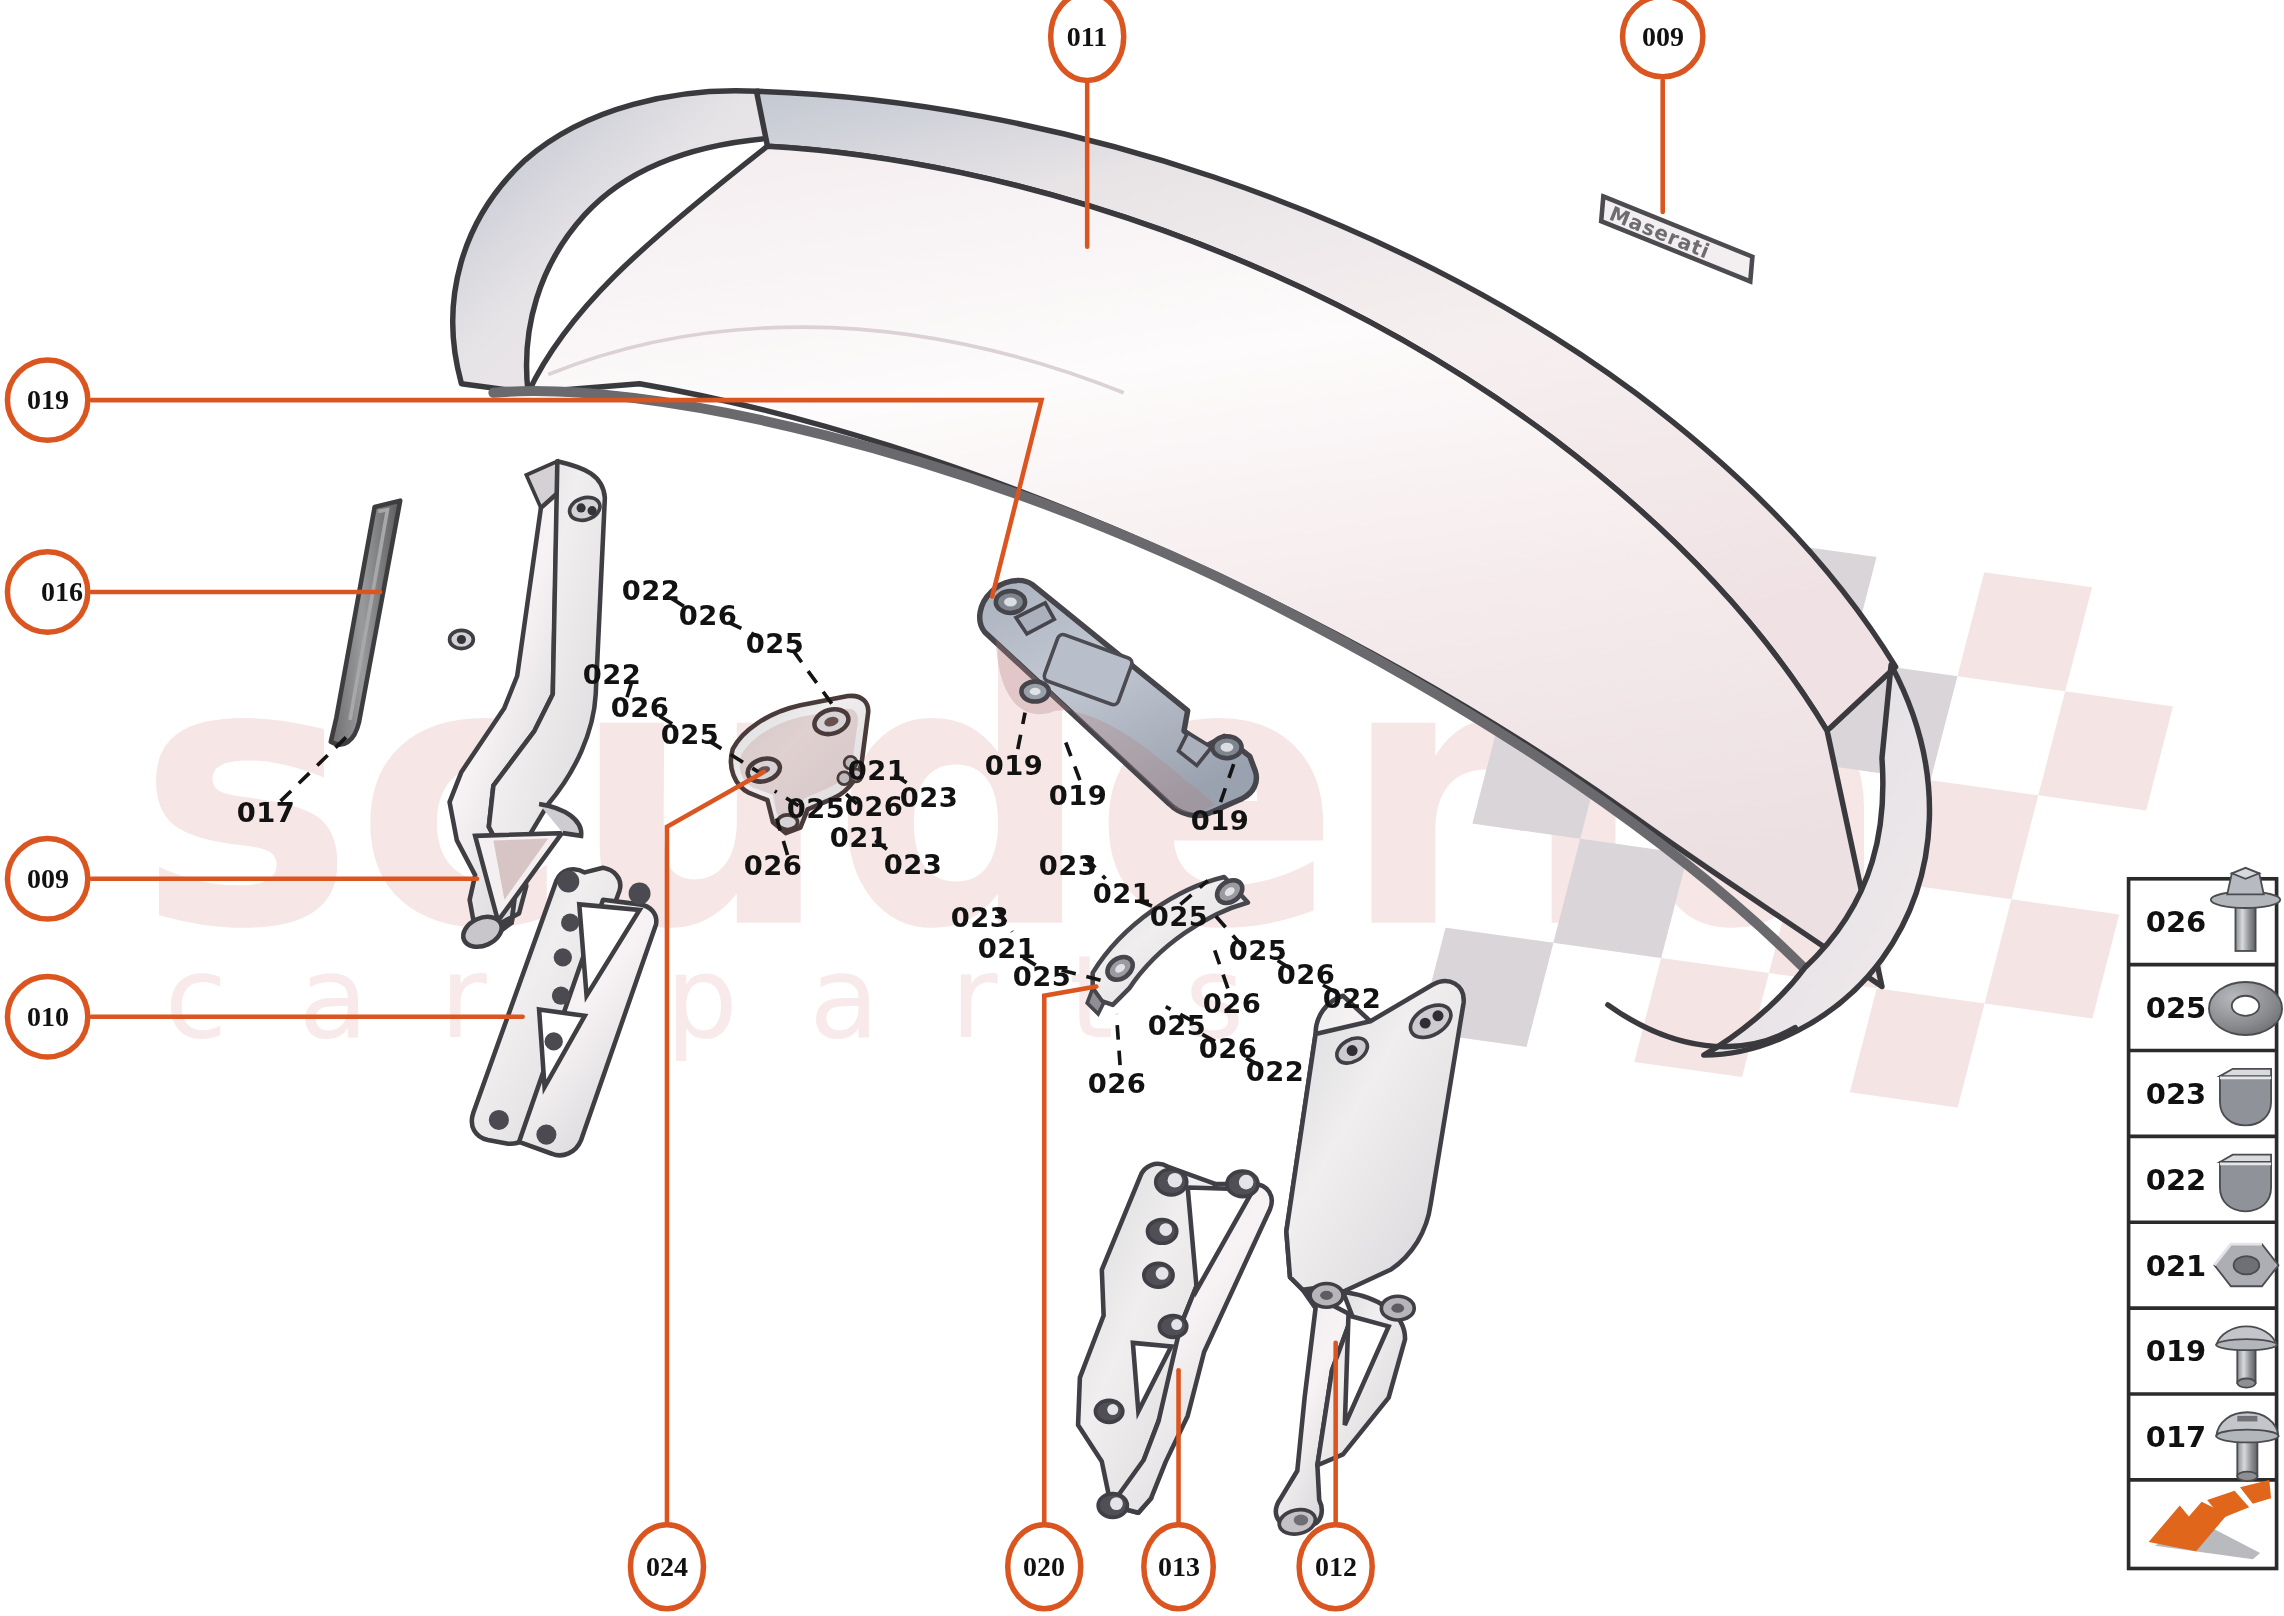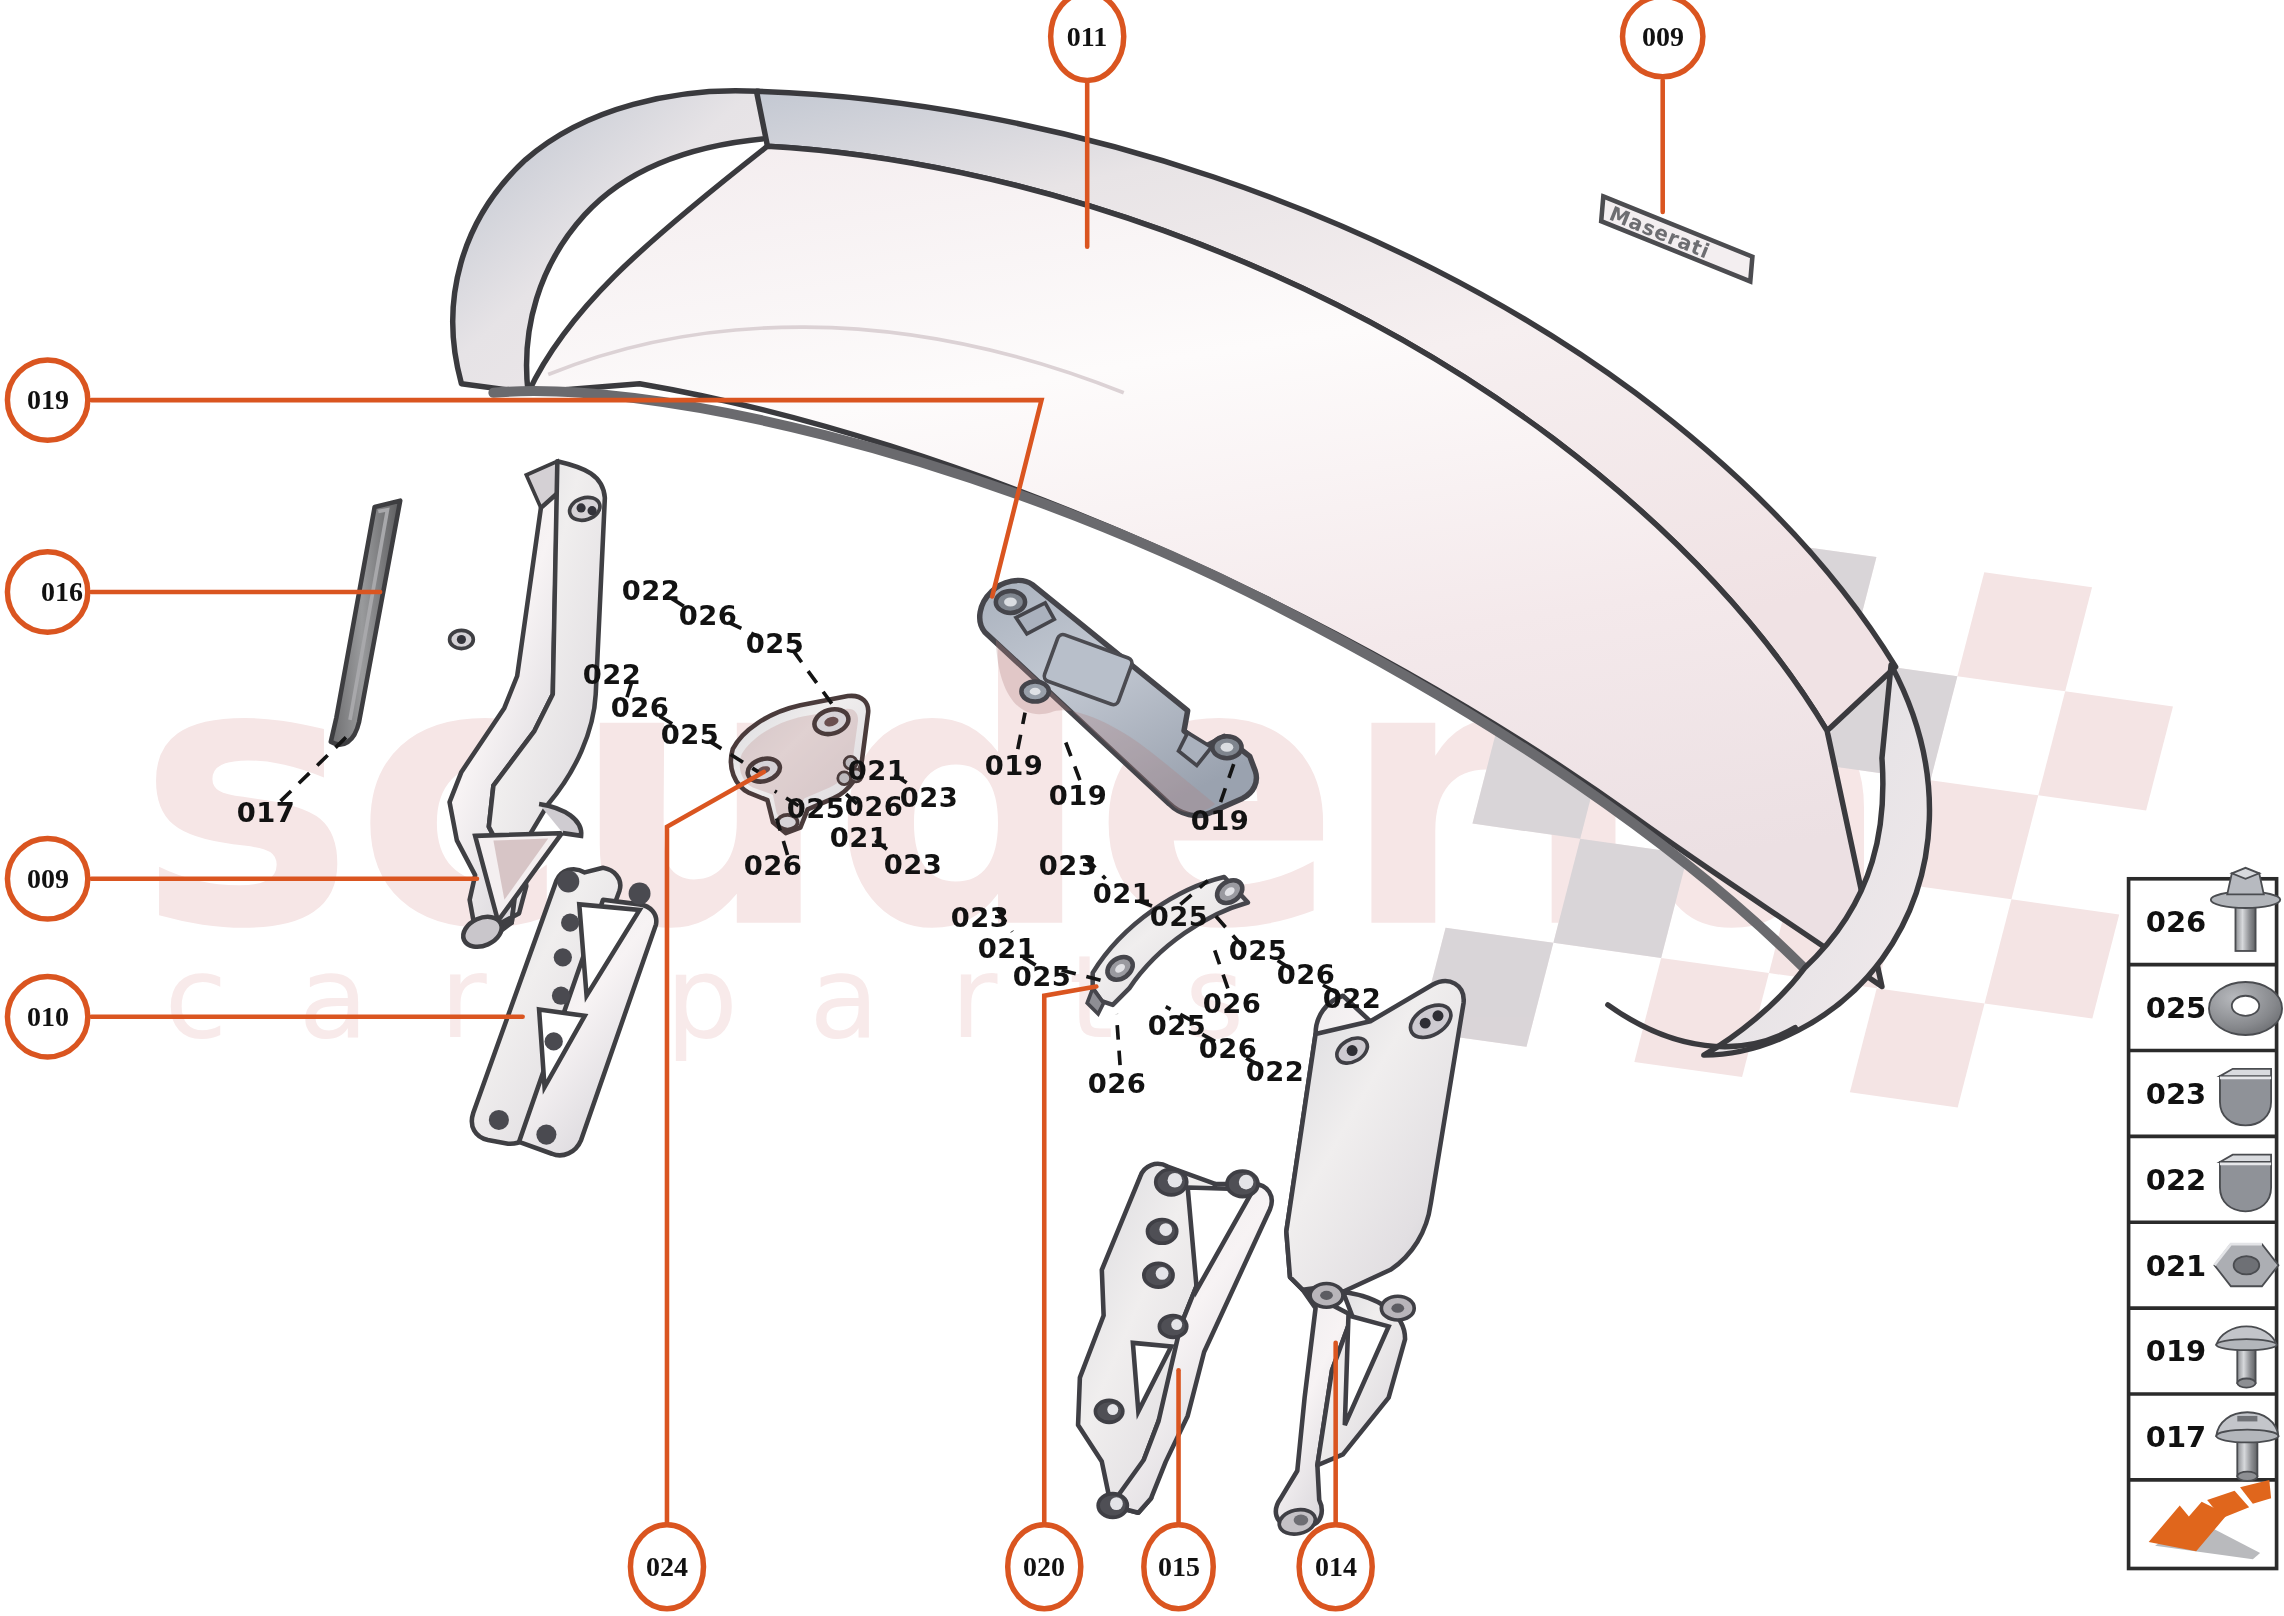--- a/index.html
+++ b/index.html
@@ -410,22 +410,22 @@
   </svg>
 
   <div class="clabel" style="left:1087px;top:37px;">011</div>
   <div class="clabel" style="left:1663px;top:37px;">009</div>
   <div class="clabel" style="left:48px;top:400px;">019</div>
   <div class="clabel" style="left:48px;top:592px;margin-left:14px;">016</div>
   <div class="clabel" style="left:48px;top:879px;">009</div>
   <div class="clabel" style="left:48px;top:1017px;">010</div>
   <div class="clabel" style="left:667px;top:1567px;">024</div>
   <div class="clabel" style="left:1044px;top:1567px;">020</div>
-  <div class="clabel" style="left:1179px;top:1567px;">015</div>
-  <div class="clabel" style="left:1336px;top:1567px;">014</div>
+  <div class="clabel" style="left:1179px;top:1567px;">013</div>
+  <div class="clabel" style="left:1336px;top:1567px;">012</div>
 
   <div class="lbl" style="left:266px;top:812px;">017</div>
   <div class="lbl" style="left:651px;top:590px;">022</div>
   <div class="lbl" style="left:708px;top:615px;">026</div>
   <div class="lbl" style="left:775px;top:643px;">025</div>
   <div class="lbl" style="left:612px;top:674px;">022</div>
   <div class="lbl" style="left:640px;top:707px;">026</div>
   <div class="lbl" style="left:690px;top:734px;">025</div>
   <div class="lbl" style="left:816px;top:808px;">025</div>
   <div class="lbl" style="left:874px;top:806px;">026</div>

